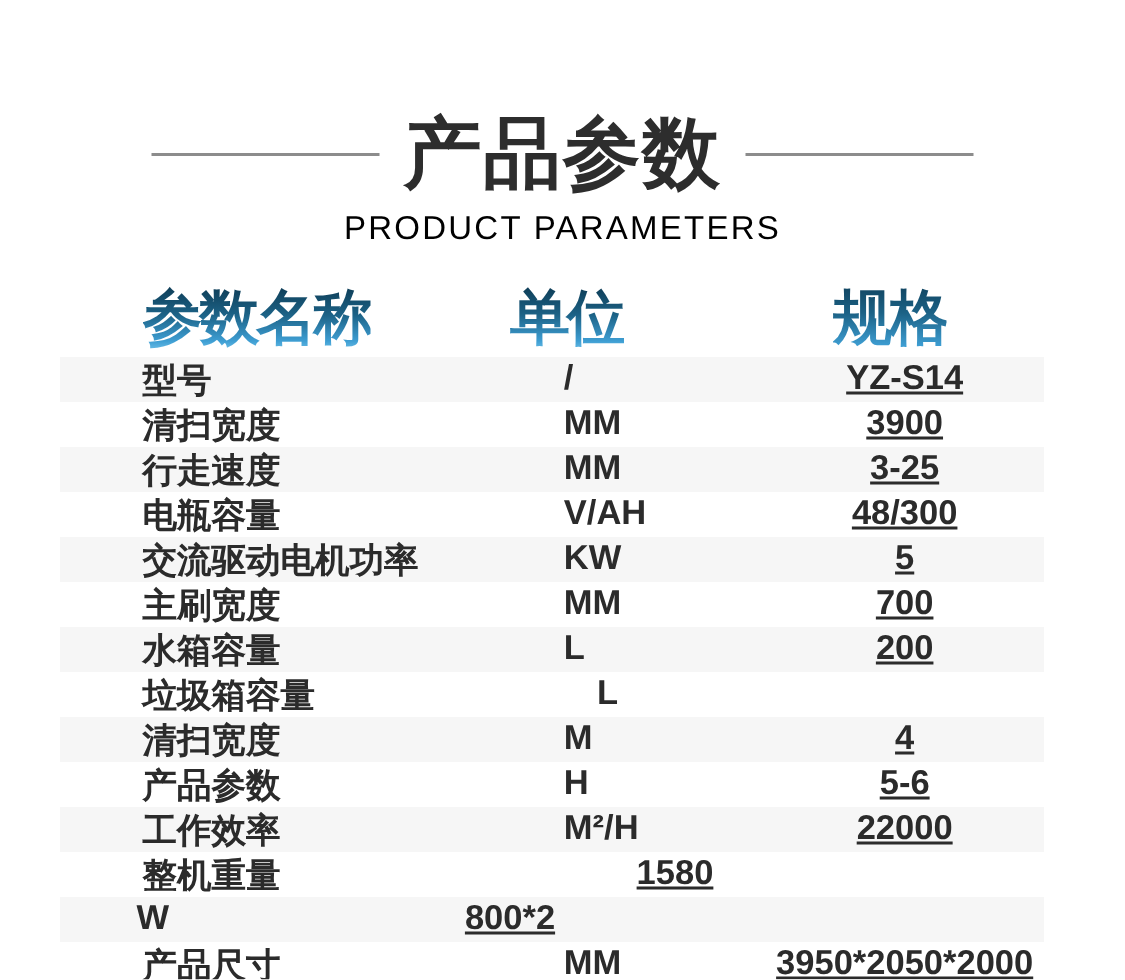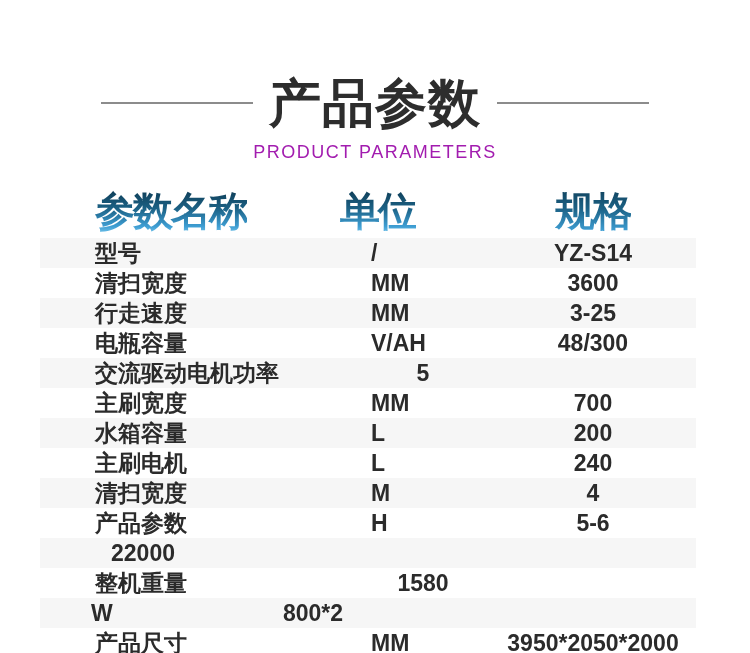--- a/index.html
+++ b/index.html
@@ -25,24 +25,24 @@
   .main-title {
     font-size: 52px;
     line-height: 58px;
     font-weight: 900;
     color: #2d2d2d;
     letter-spacing: 1px;
     white-space: nowrap;
   }
   .sub-title {
     margin-top: 8px;
-    font-size: 18px;
+    font-size: 22px;
     line-height: 24px;
     font-weight: 500;
-    color: #a21caf;
+    color: #000000;
     letter-spacing: 1.5px;
   }
 
   
   .col-headers {
     display: flex;
     width: 656px;
     margin: 23px 0 0 40px;
     height: 48px;
     align-items: center;
@@ -60,31 +60,32 @@
   }
   .hc1 { width: 280px; padding-left: 55px; box-sizing: border-box; }
   .hc2 { width: 170px; padding-left: 20px; box-sizing: border-box; }
   .hc3 { width: 206px; text-align: center; }
   .hc3 .col-head { display: inline-block; }
 
   
   .table-body { width: 656px; margin: 3px 0 0 40px; }
   .trow {
     display: flex;
-    align-items: center;
+    align-items: flex-start;
     height: 30px;
     font-size: 23px;
     font-weight: 600;
     color: #2b2b2b;
+    gap: 27px;
   }
   .trow:nth-child(odd) { background: #f6f6f6; }
   .cell { white-space: nowrap; box-sizing: border-box; }
   .cell.name { width: 280px; padding-left: 55px; }
   .cell.unit { width: 170px; padding-left: 51px; }
-  .cell.spec { width: 206px; text-align: center; }
+  .cell.spec { width: 206px; text-align: center; text-decoration: underline; }
 </style>
 </head>
 <body>
 
 <div class="page">
 
   <div class="title-block">
     <div class="title-row">
       <span class="h-line"></span>
       <span class="main-title">产品参数</span>
@@ -107,62 +108,64 @@
 
   <div class="table-body">
       <div class="trow">
         <div class="cell name">型号</div>
         <div class="cell unit">/</div>
         <div class="cell spec">YZ-S14</div>
       </div>
       <div class="trow">
         <div class="cell name">清扫宽度</div>
         <div class="cell unit">MM</div>
-        <div class="cell spec">3600</div>
+        <div class="cell spec">3900</div>
       </div>
       <div class="trow">
         <div class="cell name">行走速度</div>
         <div class="cell unit">MM</div>
         <div class="cell spec">3-25</div>
       </div>
       <div class="trow">
         <div class="cell name">电瓶容量</div>
         <div class="cell unit">V/AH</div>
         <div class="cell spec">48/300</div>
       </div>
       <div class="trow">
         <div class="cell name">交流驱动电机功率</div>
+        <div class="cell unit">KW</div>
         <div class="cell spec">5</div>
       </div>
       <div class="trow">
         <div class="cell name">主刷宽度</div>
         <div class="cell unit">MM</div>
         <div class="cell spec">700</div>
       </div>
       <div class="trow">
         <div class="cell name">水箱容量</div>
         <div class="cell unit">L</div>
         <div class="cell spec">200</div>
       </div>
       <div class="trow">
-        <div class="cell name">主刷电机</div>
+        <div class="cell name">垃圾箱容量</div>
         <div class="cell unit">L</div>
-        <div class="cell spec">240</div>
       </div>
       <div class="trow">
         <div class="cell name">清扫宽度</div>
         <div class="cell unit">M</div>
         <div class="cell spec">4</div>
       </div>
       <div class="trow">
         <div class="cell name">产品参数</div>
         <div class="cell unit">H</div>
         <div class="cell spec">5-6</div>
       </div>
       <div class="trow">
+        <div class="cell name">工作效率</div>
+        <div class="cell unit">M²/H</div>
         <div class="cell spec">22000</div>
       </div>
       <div class="trow">
         <div class="cell name">整机重量</div>
         <div class="cell spec">1580</div>
       </div>
       <div class="trow">
         <div class="cell unit">W</div>
         <div class="cell spec">800*2</div>
       </div>

